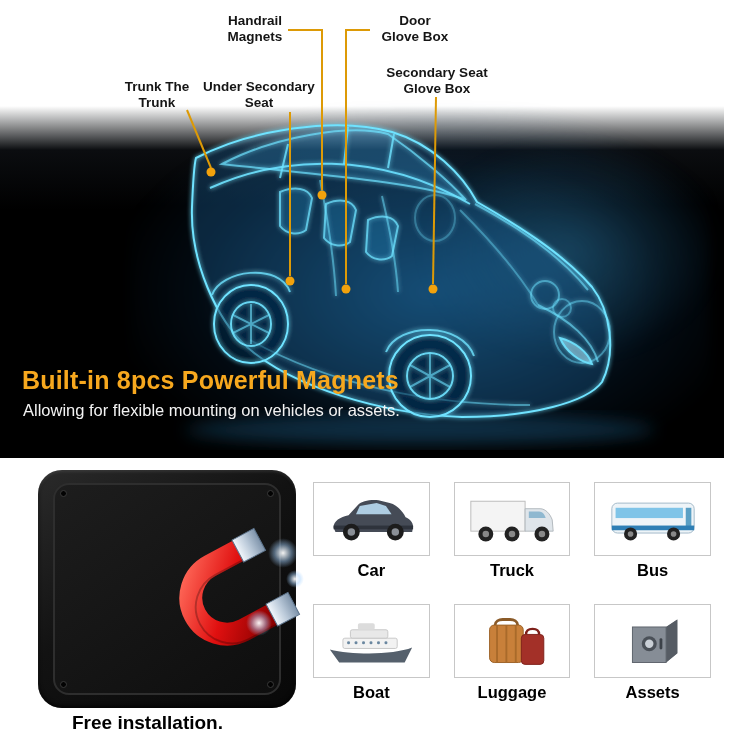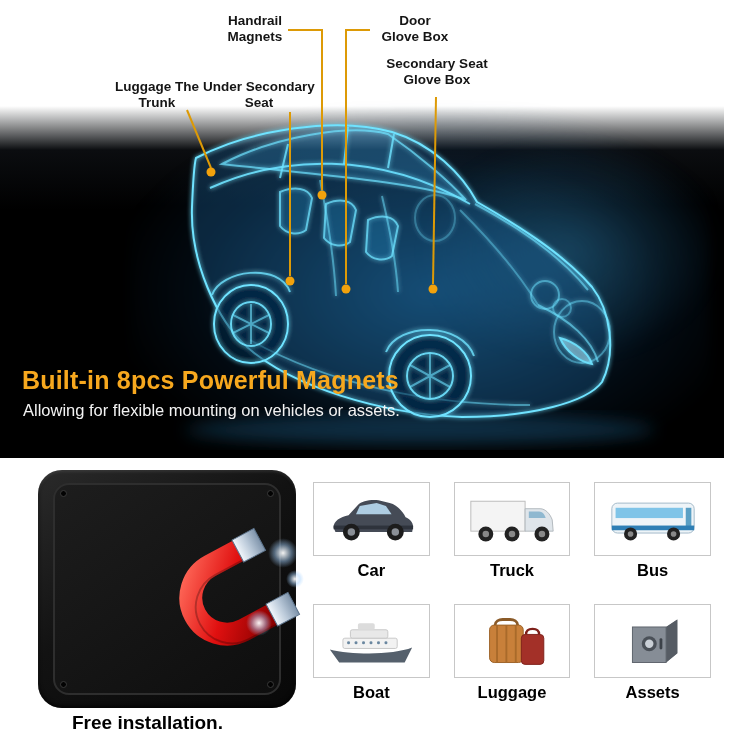--- a/index.html
+++ b/index.html
@@ -122,28 +122,28 @@
 
     <div class="callout" style="left:205px; top:13px; width:100px;">
       <div>Handrail</div>
       <div>Magnets</div>
     </div>
     <div class="callout" style="left:372px; top:13px; width:86px;">
       <div>Door</div>
       <div>Glove Box</div>
     </div>
     <div class="callout" style="left:112px; top:79px; width:90px;">
-      <div>Luggage The</div>
+      <div>Trunk The</div>
       <div>Trunk</div>
     </div>
     <div class="callout" style="left:200px; top:79px; width:118px;">
       <div>Under Secondary</div>
       <div>Seat</div>
     </div>
-    <div class="callout" style="left:381px; top:56px; width:112px;">
+    <div class="callout" style="left:381px; top:65px; width:112px;">
       <div>Secondary Seat</div>
       <div>Glove Box</div>
     </div>
 
     <div class="headline">Built-in 8pcs Powerful Magnets</div>
     <div class="subheadline">Allowing for flexible mounting on vehicles or assets.</div>
   </div>
 
   <div class="bottom">
 

